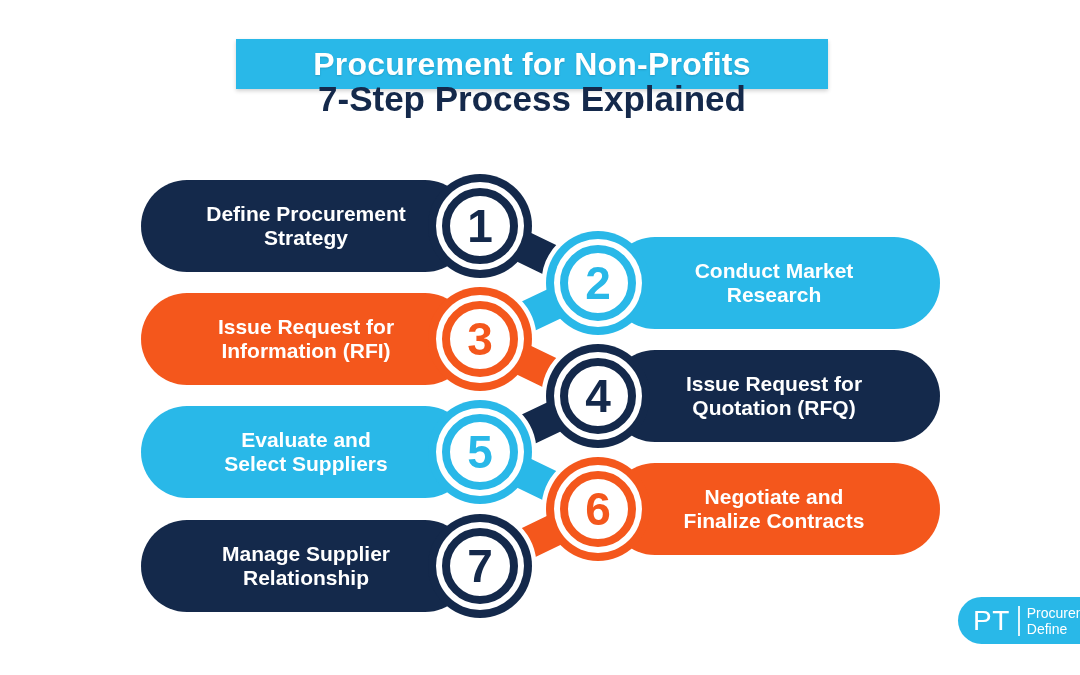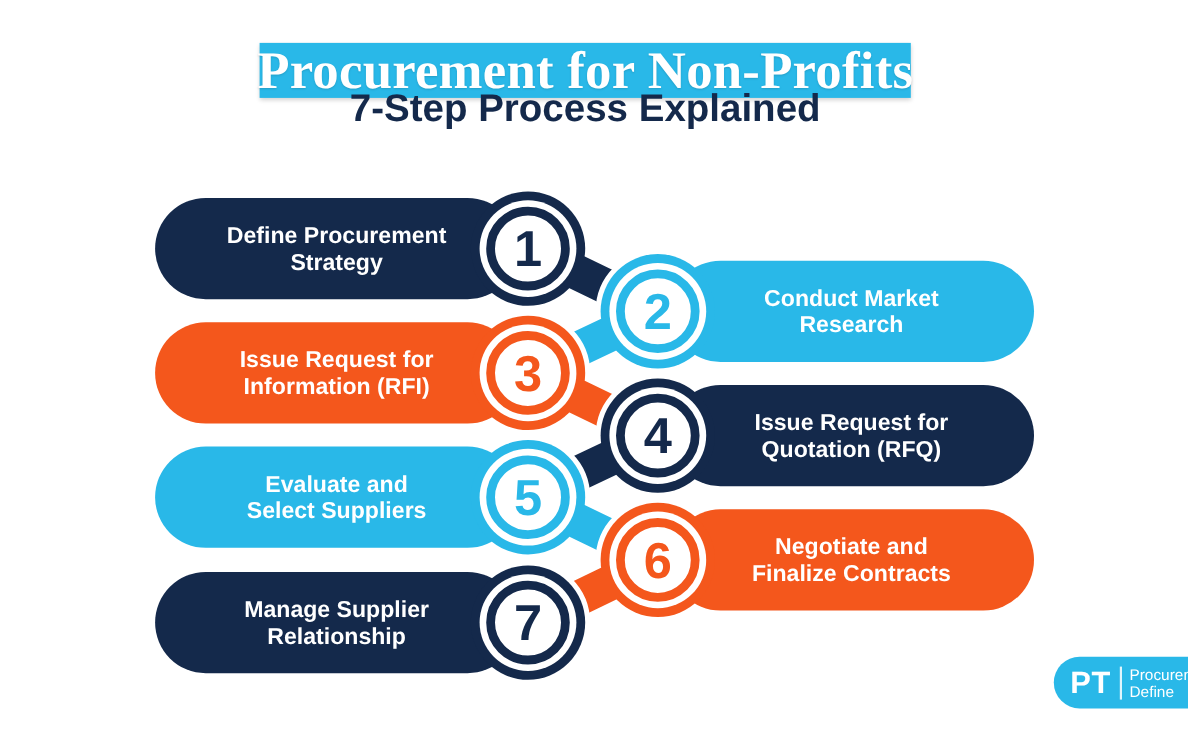--- a/index.html
+++ b/index.html
@@ -7,22 +7,22 @@
     position:relative;width:1080px;height:675px;background:#fff;
     overflow:hidden;font-family:"Liberation Sans",sans-serif;
   }
   
   .title-band{
     position:absolute;left:236px;top:39px;width:592px;height:50px;
     background:var(--cyan);display:flex;align-items:center;justify-content:center;
     box-shadow:0 2px 4px rgba(0,0,0,.18);
   }
   .title-band span{
-    color:#fff;font-size:48px;font-weight:700;letter-spacing:.2px;
-    text-shadow:0 1px 2px rgba(0,0,0,.15);white-space:nowrap;font-family:Liberation Serif, serif;
+    color:#fff;font-size:32px;font-weight:700;letter-spacing:.2px;
+    text-shadow:0 1px 2px rgba(0,0,0,.15);white-space:nowrap;
   }
   .subtitle{
     position:absolute;left:186px;top:76px;width:692px;height:46px;
     display:flex;align-items:center;justify-content:center;
     color:var(--navy);font-size:35px;font-weight:700;white-space:nowrap;
   }
   
   svg.diagram{position:absolute;left:0;top:0;}
   .f-navy{fill:var(--navy)} .f-cyan{fill:var(--cyan)} .f-orange{fill:var(--orange)}
   .s-navy{stroke:var(--navy)} .s-cyan{stroke:var(--cyan)} .s-orange{stroke:var(--orange)}
@@ -32,21 +32,21 @@
   .badge-outer{fill:#fff;}
   .ring{fill:#fff;stroke-width:8;}
   .num{font-family:"Liberation Sans",sans-serif;font-size:46px;font-weight:700;text-anchor:middle;}
   .lbl{font-family:"Liberation Sans",sans-serif;font-size:21px;font-weight:700;fill:#fff;text-anchor:middle;}
   
   .logo{
     position:absolute;left:958px;top:597px;width:175px;height:47px;
     background:var(--cyan);border-radius:24px;
     display:flex;align-items:center;padding-left:15px;box-sizing:border-box;
   }
-  .logo .monogram{color:#fff;font-size:28px;font-weight:700;letter-spacing:.5px;}
+  .logo .monogram{color:#fff;font-size:28px;font-weight:400;letter-spacing:.5px;}
   .logo .divider{width:2px;height:30px;background:rgba(255,255,255,.85);margin:0 7px 0 8px;}
   .logo .name{color:#fff;font-size:14px;line-height:16px;font-weight:400;white-space:nowrap;}
 </style>
 </head>
 <body>
 
 <div class="page">
 
   <div class="title-band">
     <span>Procurement for Non-Profits</span>

